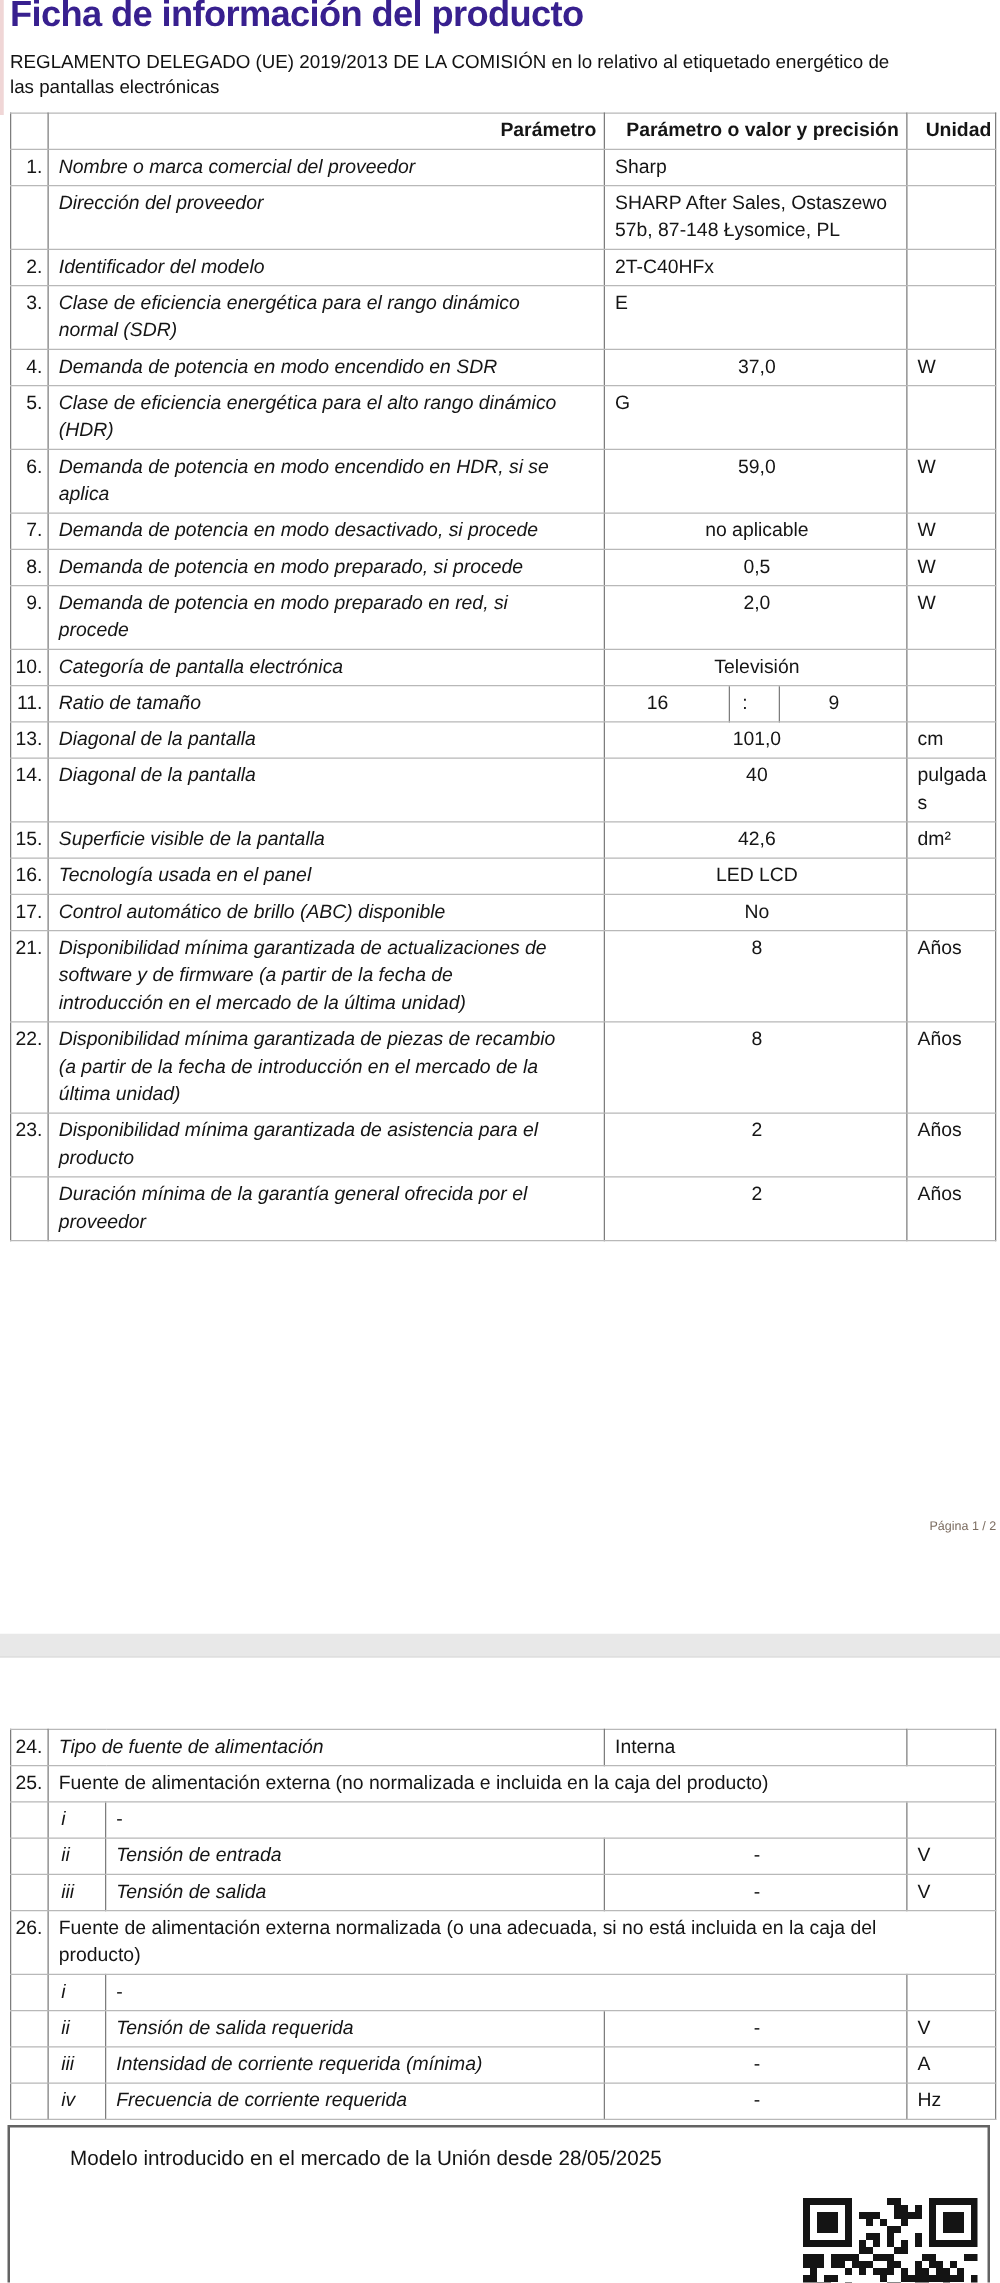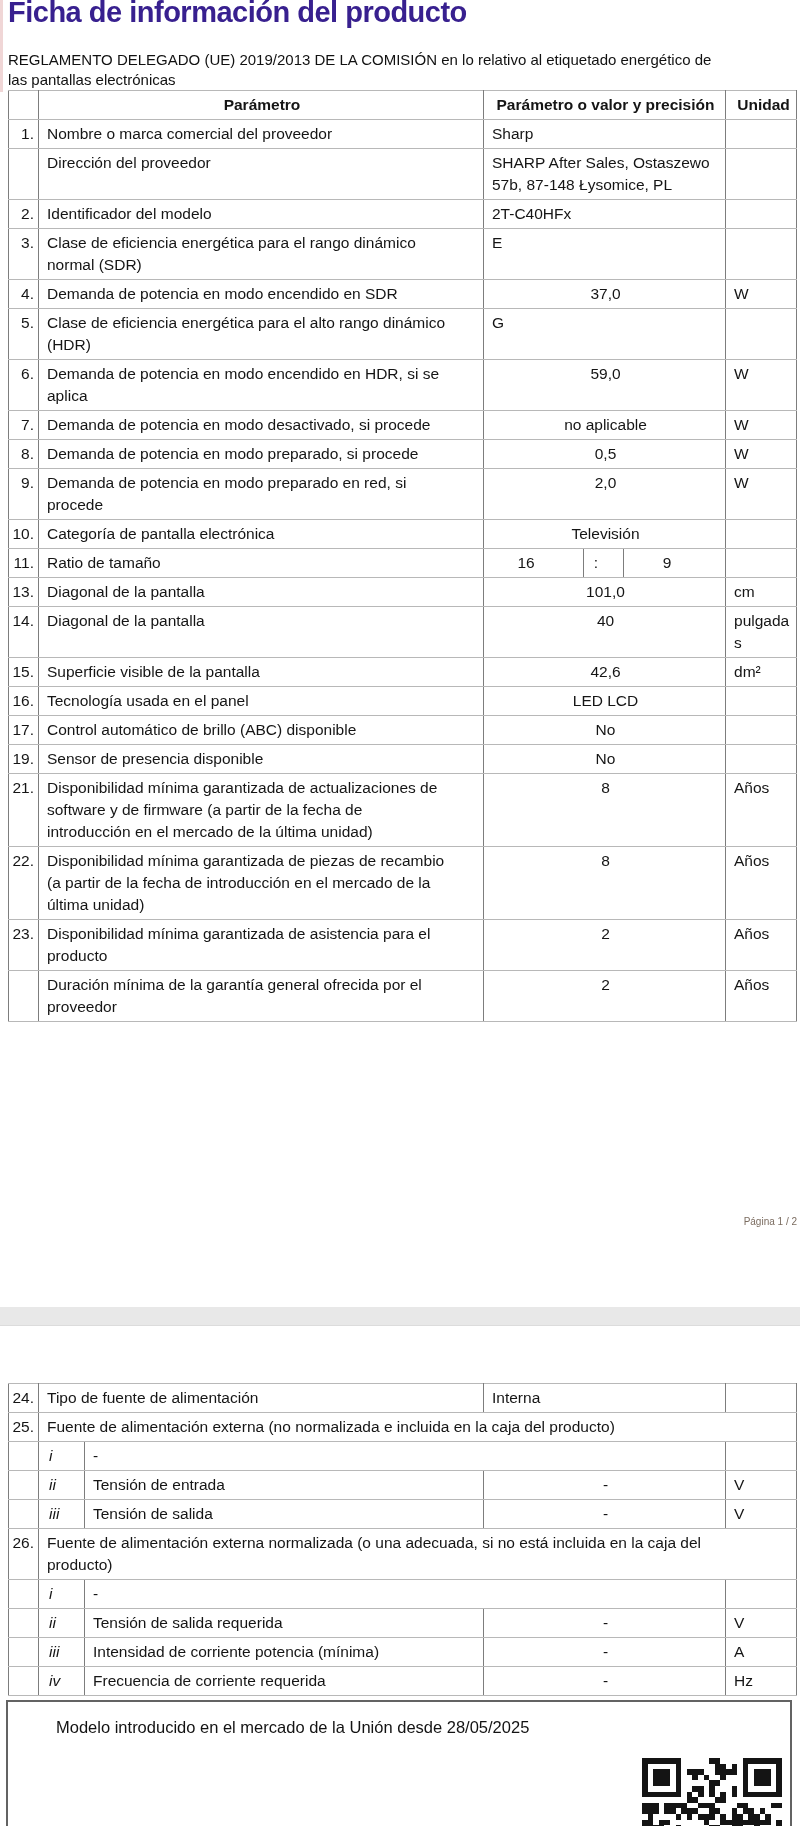--- a/index.html
+++ b/index.html
@@ -7,36 +7,36 @@
     width:800px;height:1826px;position:relative;overflow:hidden;
     background:#ffffff;color:#151515;
     font-family:"Liberation Sans",sans-serif;
   }
   .pink-edge{position:absolute;top:0;left:0;width:3px;height:92px;background:#f0d6d6;}
   #title{
     position:absolute;top:-4px;left:8px;margin:0;
     font-size:29px;font-weight:700;letter-spacing:-0.5px;color:#38208f;
   }
   #subtitle{
-    position:absolute;top:50px;left:8px;width:706px;margin:0;
+    position:absolute;top:40px;left:8px;width:706px;margin:0;
     font-size:15px;line-height:20px;color:#111;
   }
   table{border-collapse:collapse;table-layout:fixed;width:788px;
     font-size:15.5px;line-height:22px;}
   #table1{position:absolute;top:90px;left:8px;border:1px solid #707070;}
   #table2{position:absolute;top:1383px;left:8px;border:1px solid #707070;}
   td,th{
     vertical-align:top;padding:3px 6px 3px 8px;overflow:hidden;
     border-left:1px solid #7d7d7d;border-right:1px solid #7d7d7d;
     border-top:1px solid #b8b8b8;border-bottom:1px solid #b8b8b8;
     word-wrap:break-word;
   }
-  th{text-align:center;font-weight:700;}
+  th{text-align:right;font-weight:700;}
   .num{text-align:right;padding-left:2px;padding-right:4px;}
-  .param{padding-right:36px;hyphens:auto;}
+  .param{padding-right:36px;hyphens:auto;font-style:italic;}
   .spanlabel{padding-right:80px;hyphens:auto;}
   .val-l{text-align:left;}
   .val-r{text-align:center;padding-right:6px;}
   .sub-c{text-align:center;padding-left:2px;padding-right:17px;}
   .unit{padding-left:8px;padding-right:3px;hyphens:auto;overflow-wrap:break-word;}
   .roman{font-style:italic;padding-left:10px;}
   #pagenum{position:absolute;top:1216px;right:3px;font-size:10px;color:#7b6c60;}
   #graybar{position:absolute;top:1307px;left:0;width:800px;height:18px;
     background:#e8e8e8;border-bottom:1px solid #dcdcdc;}
   #footerbox{position:absolute;top:1700px;left:6px;width:782px;height:158px;
@@ -171,26 +171,20 @@
           <td class="val-r" colspan="3">LED LCD</td>
           <td class="unit"></td>
         </tr>
         <tr>
           <td class="num">17.</td>
           <td class="param">Control automático de brillo (ABC) disponible</td>
           <td class="val-r" colspan="3">No</td>
           <td class="unit"></td>
         </tr>
         <tr>
-          <td class="num">19.</td>
-          <td class="param">Sensor de presencia disponible</td>
-          <td class="val-r" colspan="3">No</td>
-          <td class="unit"></td>
-        </tr>
-        <tr>
           <td class="num">21.</td>
           <td class="param">Disponibilidad mínima garantizada de actualizaciones de software y de firmware (a partir de la fecha de introducción en el mercado de la última unidad)</td>
           <td class="val-r" colspan="3">8</td>
           <td class="unit">Años</td>
         </tr>
         <tr>
           <td class="num">22.</td>
           <td class="param">Disponibilidad mínima garantizada de piezas de recambio (a partir de la fecha de introducción en el mercado de la última unidad)</td>
           <td class="val-r" colspan="3">8</td>
           <td class="unit">Años</td>
@@ -266,21 +260,21 @@
         <tr>
           <td class="num"></td>
           <td class="roman">ii</td>
           <td class="param">Tensión de salida requerida</td>
           <td class="val-r">-</td>
           <td class="unit">V</td>
         </tr>
         <tr>
           <td class="num"></td>
           <td class="roman">iii</td>
-          <td class="param">Intensidad de corriente potencia (mínima)</td>
+          <td class="param">Intensidad de corriente requerida (mínima)</td>
           <td class="val-r">-</td>
           <td class="unit">A</td>
         </tr>
         <tr>
           <td class="num"></td>
           <td class="roman">iv</td>
           <td class="param">Frecuencia de corriente requerida</td>
           <td class="val-r">-</td>
           <td class="unit">Hz</td>
         </tr>

